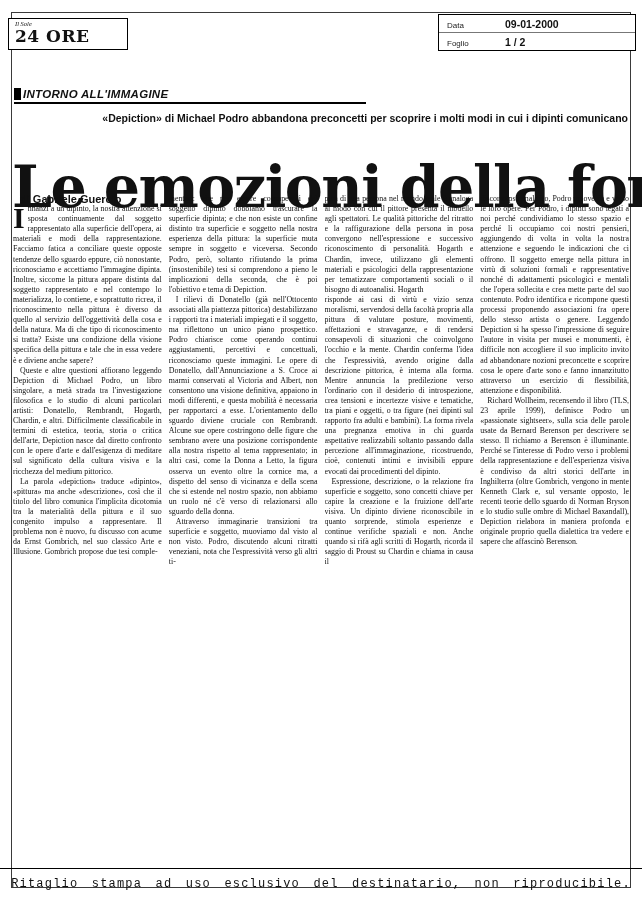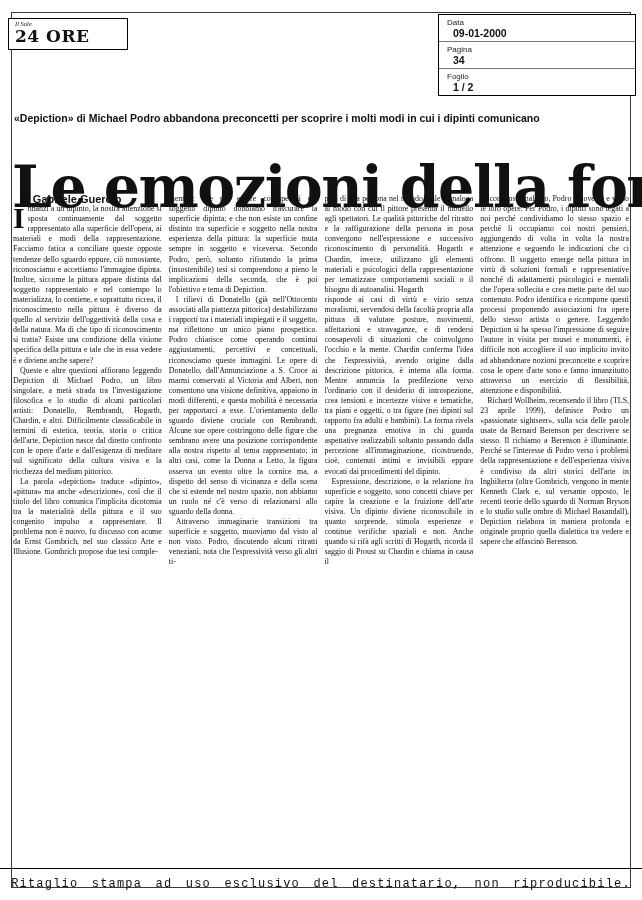--- a/index.html
+++ b/index.html
@@ -6,29 +6,29 @@
   .sheet{
     position:relative;width:642px;height:900px;background:#ffffff;
     font-family:"Liberation Serif", serif;color:#111;overflow:hidden;
   }
   .frame{position:absolute;left:11px;top:12px;right:11px;bottom:12px;border:1.5px solid #3a3a3a;}
   
   .logo-box{position:absolute;left:8px;top:18px;width:120px;height:32px;border:1.5px solid #000;padding:1px 6px 2px;box-sizing:border-box;background:#fff;}
   .logo-small{display:block;font-size:6.5px;font-style:italic;line-height:7px;}
   .logo-big{display:block;font-family:"DejaVu Serif",serif;font-weight:bold;font-size:17px;line-height:18px;letter-spacing:.5px;}
   .meta-box{position:absolute;right:6px;top:14px;width:196px;border:1.5px solid #000;background:#fff;font-family:"Liberation Sans",sans-serif;}
-  .meta-row{display:flex;align-items:baseline;padding:3px 8px 2px;flex-direction:column;}
+  .meta-row{display:flex;align-items:baseline;padding:3px 8px 2px;}
   .meta-row + .meta-row{border-top:1px solid #777;}
   .meta-label{width:52px;font-size:8px;color:#222;}
   .meta-value{font-size:10.5px;font-weight:bold;padding-left:6px;}
   
   .kicker-wrap{position:absolute;left:14px;top:88px;width:352px;border-bottom:2px solid #000;padding-bottom:2px;display:flex;align-items:center;gap:2px;}
   .kicker-block{display:inline-block;width:7px;height:12px;background:#000;}
   .kicker-text{font-family:"Liberation Sans",sans-serif;font-weight:bold;font-style:italic;font-size:11.5px;letter-spacing:.3px;}
-  .standfirst{position:absolute;left:14px;right:14px;top:112px;text-align:left;font-family:"Liberation Sans",sans-serif;font-weight:bold;font-size:10.5px;}
+  .standfirst{position:absolute;left:14px;right:14px;top:112px;text-align:right;font-family:"Liberation Sans",sans-serif;font-weight:bold;font-size:10.5px;}
   .headline{position:absolute;left:12px;top:124px;font-family:"DejaVu Serif",serif;font-weight:bold;font-size:57px;letter-spacing:-1.5px;line-height:50px;white-space:nowrap;}
   
   .article{position:absolute;left:13px;right:13px;top:194px;bottom:46px;display:flex;gap:7px;}
   .col{flex:1 1 0;min-width:0;overflow:hidden;text-align:justify;font-size:7.9px;line-height:10.1px;}
   .col p{margin:0;text-indent:7px;}
   .col p.noindent{text-indent:0;}
   .byline{font-family:"Liberation Sans",sans-serif;font-weight:bold;font-size:11px;margin:0 0 9px 0;text-indent:0;text-align:left;}
   .dropcap{float:left;font-size:30px;line-height:26px;font-weight:bold;padding:1px 3px 0 0;}
   .book-ref{font-weight:bold;}
   
@@ -45,29 +45,29 @@
     <span class="logo-small">Il Sole</span>
     <span class="logo-big">24 ORE</span>
   </div>
 
   <div class="meta-box">
     <div class="meta-row">
       <span class="meta-label">Data</span>
       <span class="meta-value">09-01-2000</span>
     </div>
     <div class="meta-row">
-      <span class="meta-label">Pagina</span>
-      <span class="meta-value">34</span>
-    </div>
-    <div class="meta-row">
       <span class="meta-label">Foglio</span>
       <span class="meta-value">1 / 2</span>
     </div>
   </div>
 
+  <div class="kicker-wrap">
+    <span class="kicker-block"></span>
+    <span class="kicker-text">INTORNO ALL'IMMAGINE</span>
+  </div>
 
   <div class="standfirst">«Depiction» di Michael Podro abbandona preconcetti per scoprire i molti modi in cui i dipinti comunicano</div>
 
   <h1 class="headline">Le emozioni della forma</h1>
 
   <div class="article">
 
     <div class="col">
       <p class="byline">di Gabriele Guercio</p>
       <p class="noindent"><span class="dropcap">I</span><span>nnanzi a un dipinto, la nostra attenzione si sposta continuamente dal soggetto rappresentato alla superficie dell'opera, ai materiali e modi della rappresentazione. Facciamo fatica a conciliare queste opposte tendenze dello sguardo eppure, ciò nonostante, riconosciamo e accettiamo l'immagine dipinta. Inoltre, siccome la pittura appare distinta dal soggetto rappresentato e nel contempo lo materializza, lo contiene, e soprattutto ricrea, il riconoscimento nella pittura è diverso da quello al servizio dell'oggettività della cosa e della natura. Ma di che tipo di riconoscimento si tratta? Esiste una condizione della visione specifica della pittura e tale che in essa vedere è e diviene anche sapere?</span></p>

